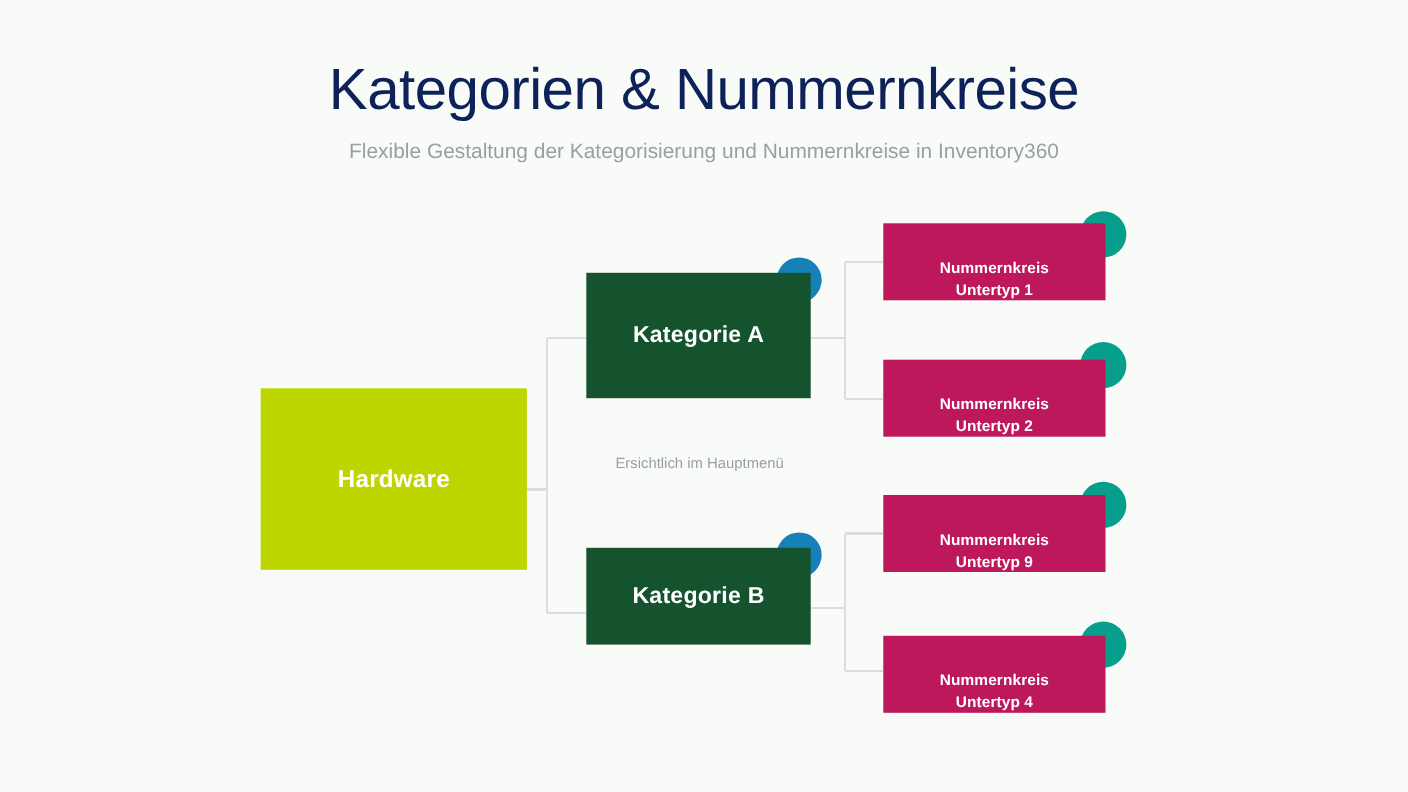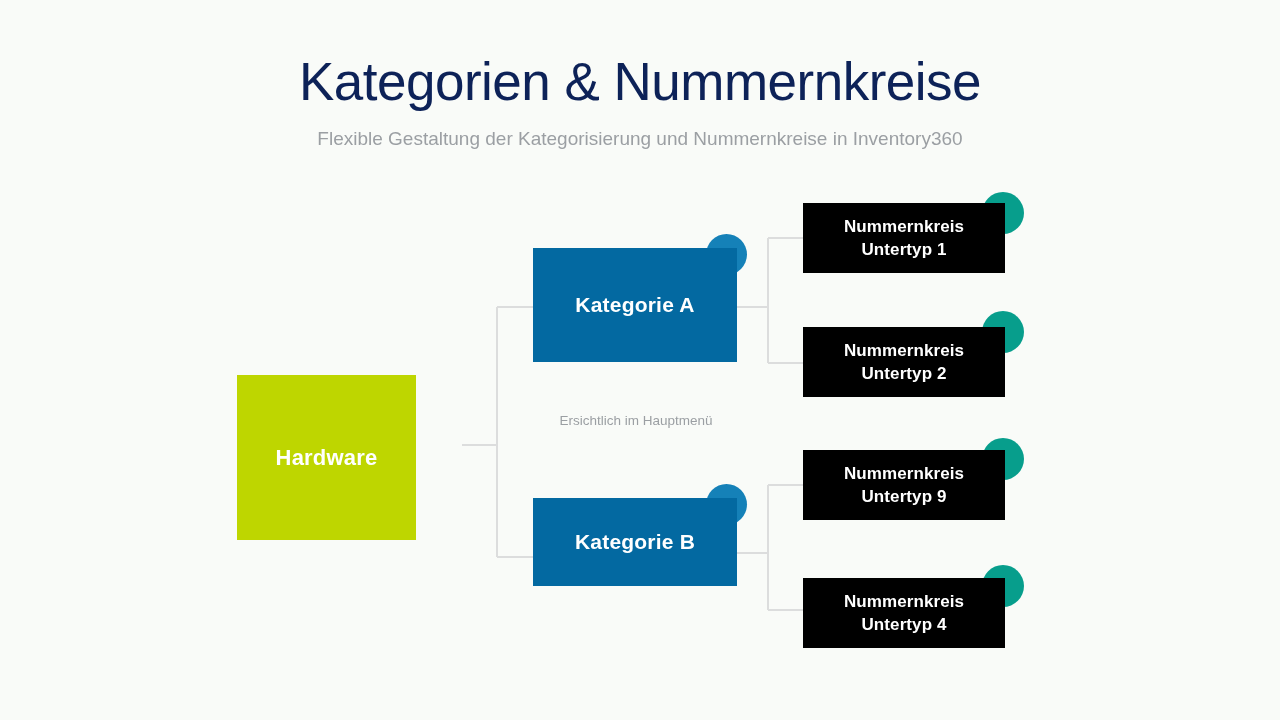--- a/index.html
+++ b/index.html
@@ -79,31 +79,32 @@
     white-space: pre-line;
   }
 
   .node-root {
     background: #bed600;
     font-size: 22px;
     font-weight: 600;
     letter-spacing: 0.2px;
   }
   .node-branch {
-    background: #0369a1;
+    background: #14532d;
     font-size: 21px;
     font-weight: 600;
     letter-spacing: 0.2px;
   }
   .node-leaf {
-    background: #000000;
-    font-size: 17px;
+    background: #be185d;
+    font-size: 14px;
     font-weight: 600;
     line-height: 1.38;
     letter-spacing: 0.1px;
+    align-items: flex-end;
   }
 
   .corner-dot {
     position: absolute;
     border-radius: 50%;
     z-index: 1;
   }
   .dot-branch {
     background: #1581b8;
   }
@@ -149,21 +150,21 @@
         <path d="M768 238 H803"></path>
         <path d="M768 363 H803"></path>
 
         <path d="M737 553 H768"></path>
         <path d="M768 485 V610"></path>
         <path d="M768 485 H803"></path>
         <path d="M768 610 H803"></path>
       </g>
     </svg>
 
-    <div class="node node-root" style="left:237px; top:375px; width:179px; height:165px;">
+    <div class="node node-root" style="left:237px; top:353px; width:242px; height:165px;">
       <span class="node-label">Hardware</span>
     </div>
 
     <div class="corner-dot dot-branch" style="left:706px; top:234px; width:41px; height:41px;"></div>
     <div class="node node-branch" style="left:533px; top:248px; width:204px; height:114px;">
       <span class="node-label">Kategorie A</span>
     </div>
 
     <div class="corner-dot dot-branch" style="left:706px; top:484px; width:41px; height:41px;"></div>
     <div class="node node-branch" style="left:533px; top:498px; width:204px; height:88px;">

